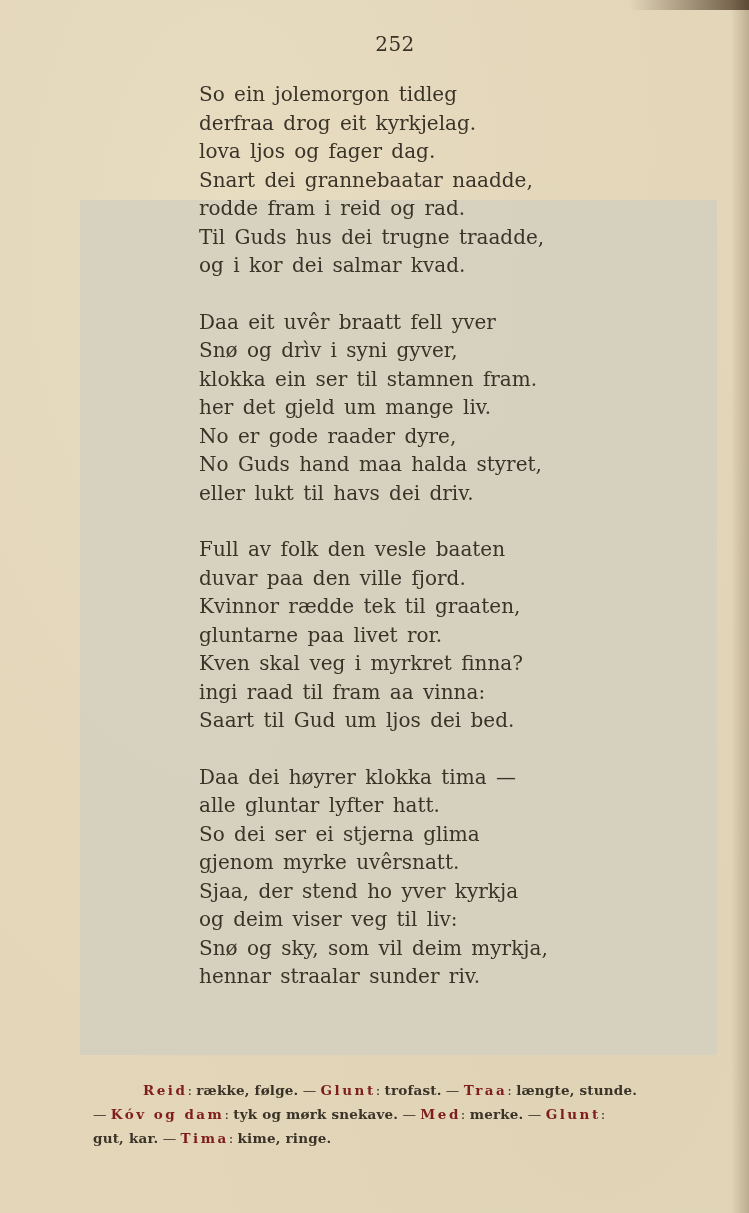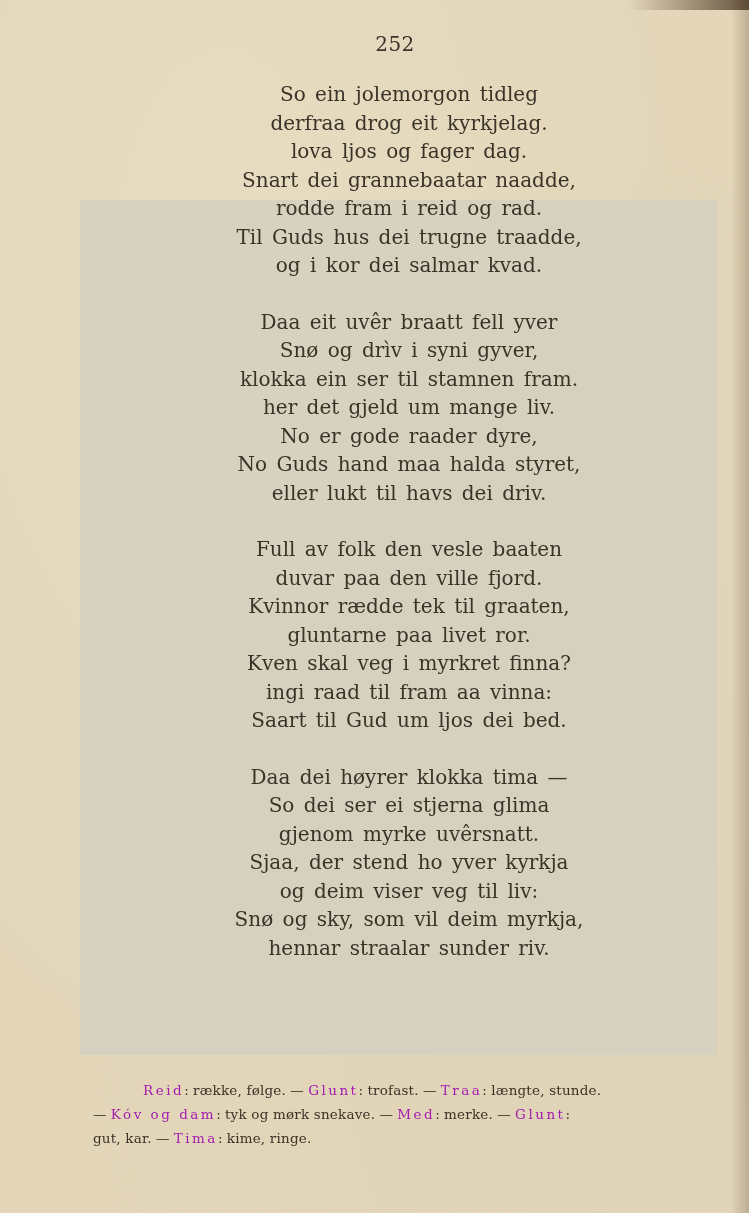--- a/index.html
+++ b/index.html
@@ -57,21 +57,20 @@
       letter-spacing: 0.5px;
     }
     .poem {
       position: absolute;
       left: 199px;
       top: 80px;
       width: 420px;
     }
     .stanza {
       margin: 0 0 28px 0;
-      text-align: center;
     }
     .line {
       font-size: 20px;
       line-height: 28.5px;
       height: 28.5px;
       white-space: nowrap;
       word-spacing: 3px;
     }
     .footnotes {
       position: absolute;
@@ -82,25 +81,26 @@
       line-height: 24px;
     }
     .fn-line {
       white-space: nowrap;
     }
     .fn-line.first {
       padding-left: 50px;
     }
     .term {
       letter-spacing: 2.5px;
-      font-weight: normal;
-      color: #a21caf;
+      font-weight: bold;
+      color: #7f1d1d;
     }
     .def {
       letter-spacing: 0.2px;
+      font-weight: bold;
     }
   </style>
 </head>
 <body>
 
 <div class="paper-texture"></div>
 <div class="gray-plate"></div>
 <div class="spine-shadow"></div>
 <div class="top-shadow"></div>
 
@@ -129,20 +129,21 @@
     <div class="line">Full av folk den vesle baaten</div>
     <div class="line">duvar paa den ville fjord.</div>
     <div class="line">Kvinnor rædde tek til graaten,</div>
     <div class="line">gluntarne paa livet ror.</div>
     <div class="line">Kven skal veg i myrkret finna?</div>
     <div class="line">ingi raad til fram aa vinna:</div>
     <div class="line">Saart til Gud um ljos dei bed.</div>
   </div>
   <div class="stanza">
     <div class="line">Daa dei høyrer klokka tima —</div>
+    <div class="line">alle gluntar lyfter hatt.</div>
     <div class="line">So dei ser ei stjerna glima</div>
     <div class="line">gjenom myrke uvêrsnatt.</div>
     <div class="line">Sjaa, der stend ho yver kyrkja</div>
     <div class="line">og deim viser veg til liv:</div>
     <div class="line">Snø og sky, som vil deim myrkja,</div>
     <div class="line">hennar straalar sunder riv.</div>
   </div>
 </div>
 
 <div class="footnotes">

